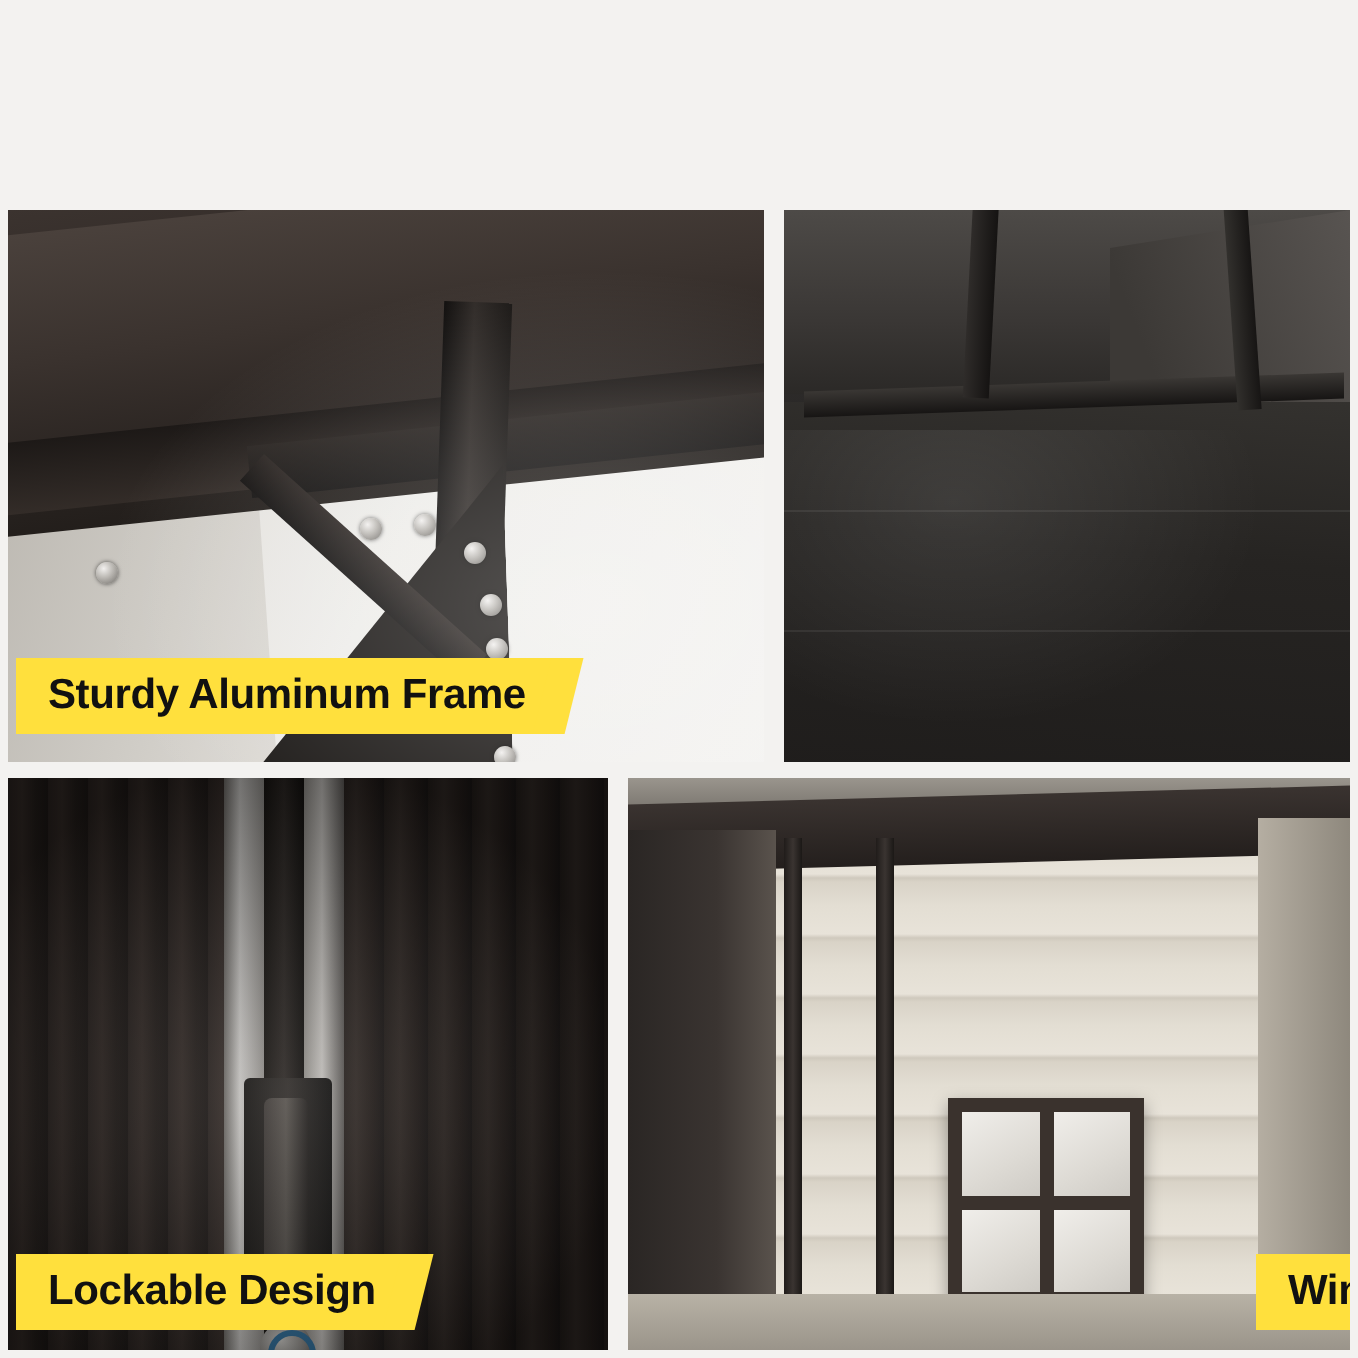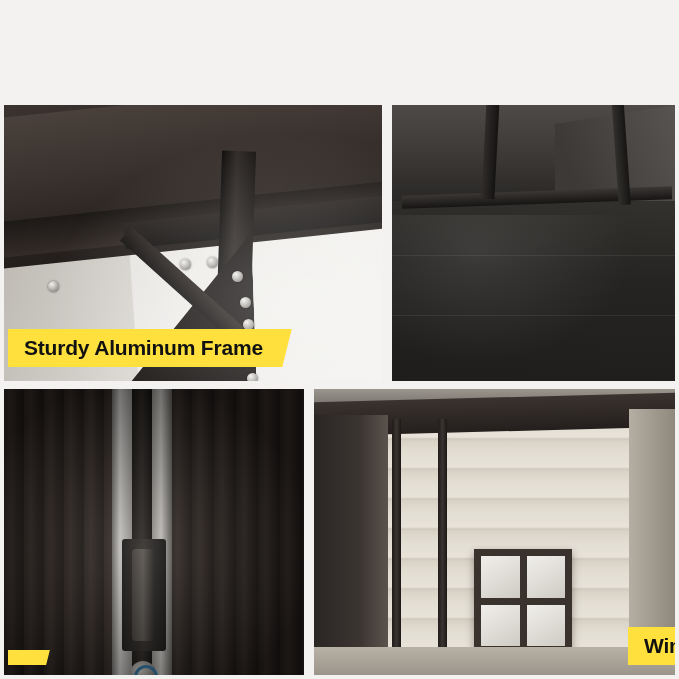--- a/index.html
+++ b/index.html
@@ -427,20 +427,21 @@
         <div class="bl-jambL"></div>
         <div class="bl-gap"></div>
         <div class="bl-jambR"></div>
         <div class="bl-handle"></div>
         <div class="bl-handle-bar"></div>
         <div class="bl-lock"></div>
         <div class="bl-hasp"></div>
         <div class="bl-shadow"></div>
       </div>
       <div class="caption cap-bl">
+        <span>Lockable Design</span>
         <span class="cap-slant-r"></span>
       </div>
     </div>
 
     <div class="cell br">
       <div class="p-br">
         <div class="br-sky"></div>
         <div class="br-wall"></div>
         <div class="br-roof"></div>
         <div class="br-leftdark"></div>

